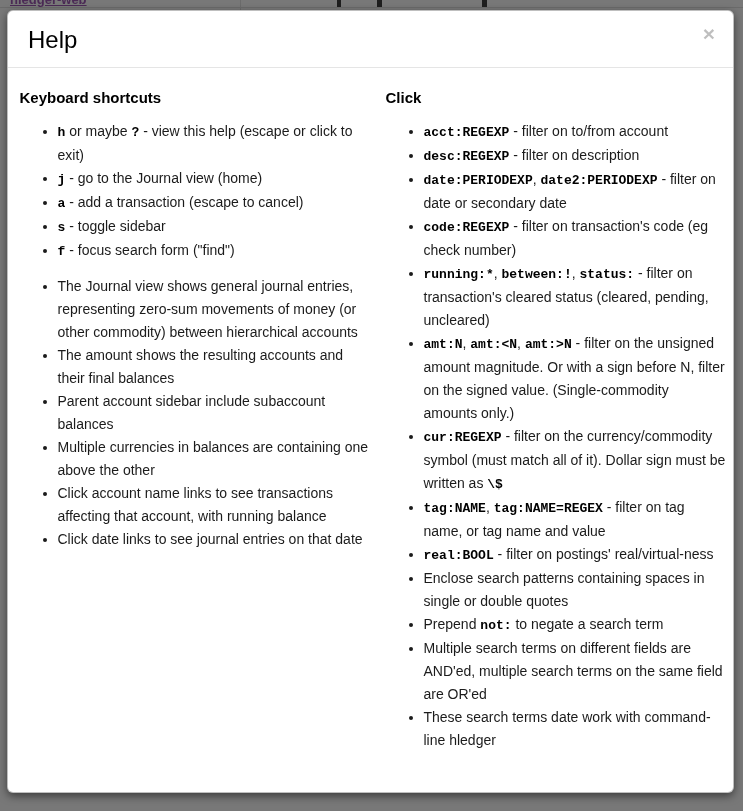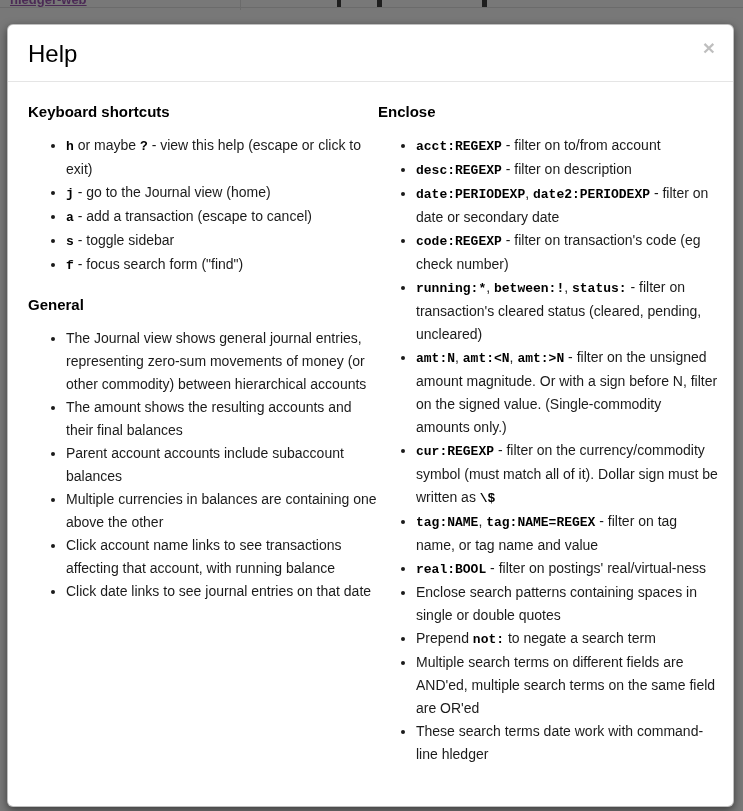--- a/index.html
+++ b/index.html
@@ -47,21 +47,21 @@
     height: 7px;
     background: #1e1e1e;
   }
   .heading-frag.f1 { left: 337px; width: 4px; }
   .heading-frag.f2 { left: 377px; width: 5px; }
   .heading-frag.f3 { left: 482px; width: 5px; }
 
   
   .modal {
     position: absolute;
-    left: 7px; top: 24px;
+    left: 7px; top: 10px;
     width: 727px; height: 783px;
     background: #ffffff;
     border: 1px solid rgba(0,0,0,0.25);
     border-radius: 6px;
     box-shadow: 0 3px 9px rgba(0,0,0,0.5);
     overflow: hidden;
   }
   .modal-header {
     position: relative;
     padding: 15px 20px 13px 20px;
@@ -81,22 +81,23 @@
     font-family: "Liberation Sans", sans-serif;
     font-size: 21px;
     font-weight: bold;
     color: #000;
     opacity: 0.25;
     cursor: pointer;
     line-height: 1;
   }
   .modal-body {
     display: flex;
-    gap: 0;
+    gap: 16px;
     padding: 2px 16px 0 20px;
+    justify-content: center;
   }
   .col-left  { width: 350px; flex: 0 0 350px; }
   .col-right { width: 340px; flex: 0 0 340px; }
 
   .section-heading {
     margin-top: 18px;
     font-size: 15px;
     font-weight: bold;
     color: #000;
     line-height: 20px;
@@ -141,32 +142,31 @@
     <div class="modal-body">
       <div class="col-left" id="col-left">
           <h3 class="section-heading">Keyboard shortcuts</h3>
           <ul class="help-list">
             <li><span class="code">h</span> or maybe <span class="code">?</span> - view this help (escape or click to exit)</li>
             <li><span class="code">j</span> - go to the Journal view (home)</li>
             <li><span class="code">a</span> - add a transaction (escape to cancel)</li>
             <li><span class="code">s</span> - toggle sidebar</li>
             <li><span class="code">f</span> - focus search form ("find")</li>
           </ul>
-          <h3 class="section-heading">General</h3>
           <ul class="help-list">
             <li>The Journal view shows general journal entries, representing zero-sum movements of money (or other commodity) between hierarchical accounts</li>
             <li>The amount shows the resulting accounts and their final balances</li>
-            <li>Parent account accounts include subaccount balances</li>
+            <li>Parent account sidebar include subaccount balances</li>
             <li>Multiple currencies in balances are containing one above the other</li>
             <li>Click account name links to see transactions affecting that account, with running balance</li>
             <li>Click date links to see journal entries on that date</li>
           </ul>
         </div>
       <div class="col-right" id="col-right">
-          <h3 class="section-heading">Enclose</h3>
+          <h3 class="section-heading">Click</h3>
           <ul class="help-list">
             <li><span class="code">acct:REGEXP</span> - filter on to/from account</li>
             <li><span class="code">desc:REGEXP</span> - filter on description</li>
             <li><span class="code">date:PERIODEXP</span>, <span class="code">date2:PERIODEXP</span> - filter on date or secondary date</li>
             <li><span class="code">code:REGEXP</span> - filter on transaction's code (eg check number)</li>
             <li><span class="code">running:*</span>, <span class="code">between:!</span>, <span class="code">status:</span> - filter on transaction's cleared status (cleared, pending, uncleared)</li>
             <li><span class="code">amt:N</span>, <span class="code">amt:&lt;N</span>, <span class="code">amt:&gt;N</span> - filter on the unsigned amount magnitude. Or with a sign before N, filter on the signed value. (Single-commodity amounts only.)</li>
             <li><span class="code">cur:REGEXP</span> - filter on the currency/commodity symbol (must match all of it). Dollar sign must be written as <span class="code">\$</span></li>
             <li><span class="code">tag:NAME</span>, <span class="code">tag:NAME=REGEX</span> - filter on tag name, or tag name and value</li>
             <li><span class="code">real:BOOL</span> - filter on postings' real/virtual-ness</li>

